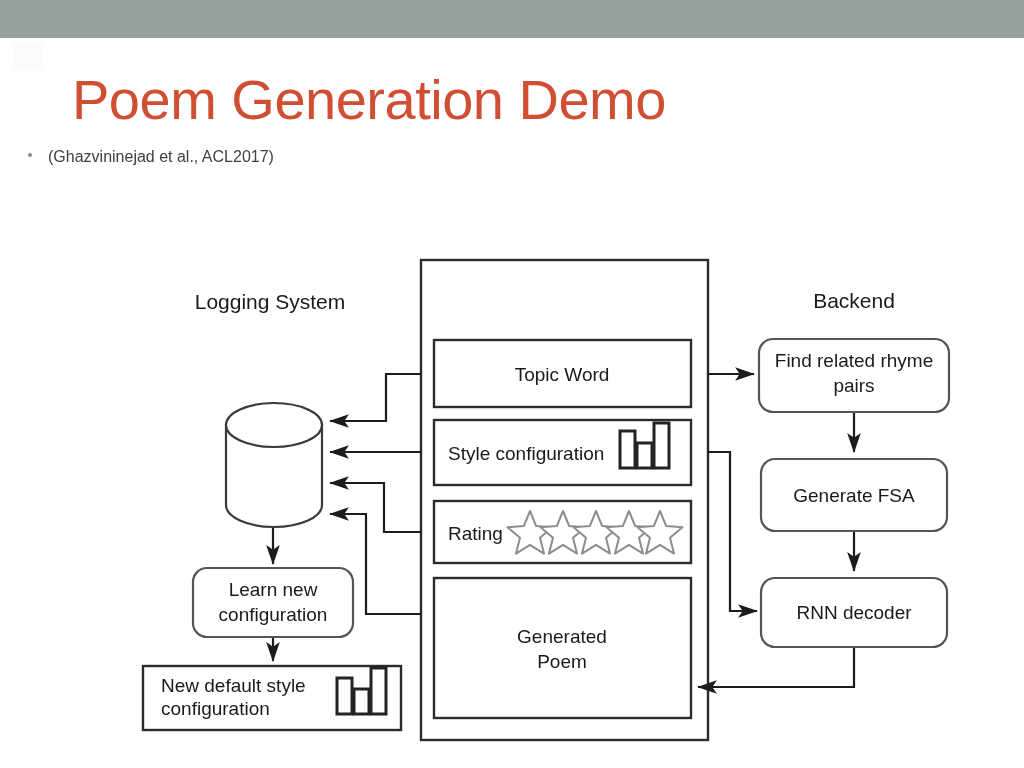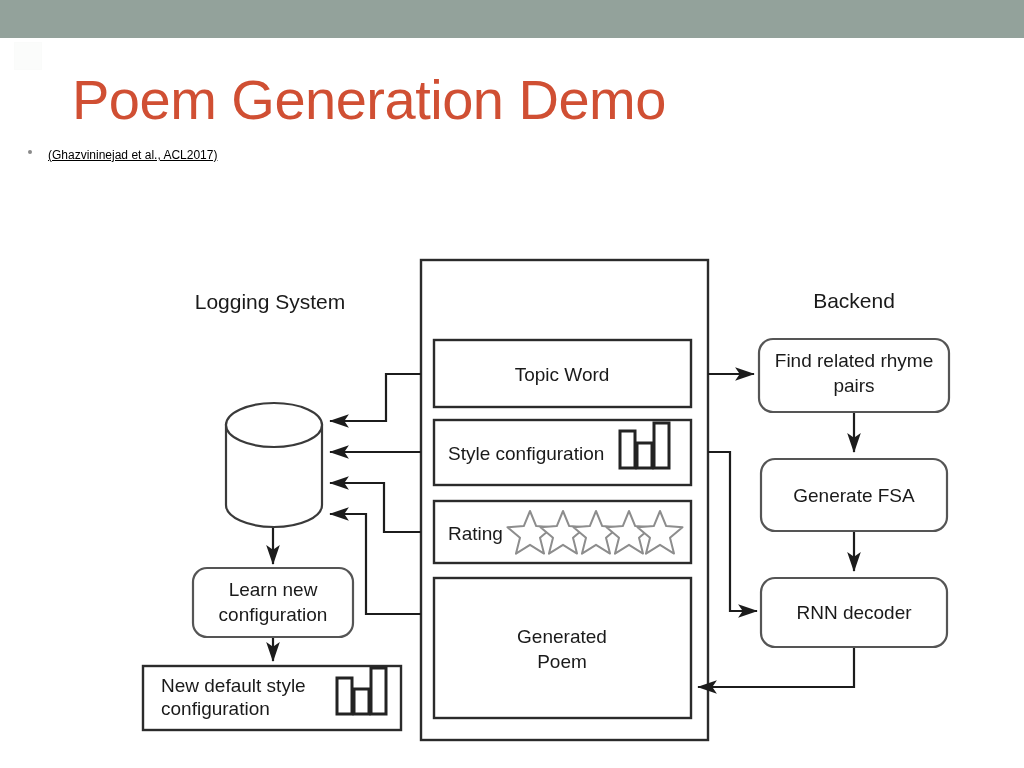--- a/index.html
+++ b/index.html
@@ -61,25 +61,24 @@
     width: 4px;
     height: 4px;
     background: #8a8a8a;
     border-radius: 50%;
     margin-right: 16px;
     position: relative;
     top: -5px;
     flex: 0 0 auto;
   }
   #subtitle-text {
-    font-size: 12px;
-    color: #000000;
+    font-size: 16px;
+    color: #404040;
     font-family: "Liberation Sans", sans-serif;
     white-space: nowrap;
-    text-decoration: underline;
   }
   #diagram-wrap {
     position: absolute;
     left: 0;
     top: 0;
     width: 1024px;
     height: 564px;
     padding-left: 30px;
   }
   svg.diagram {

